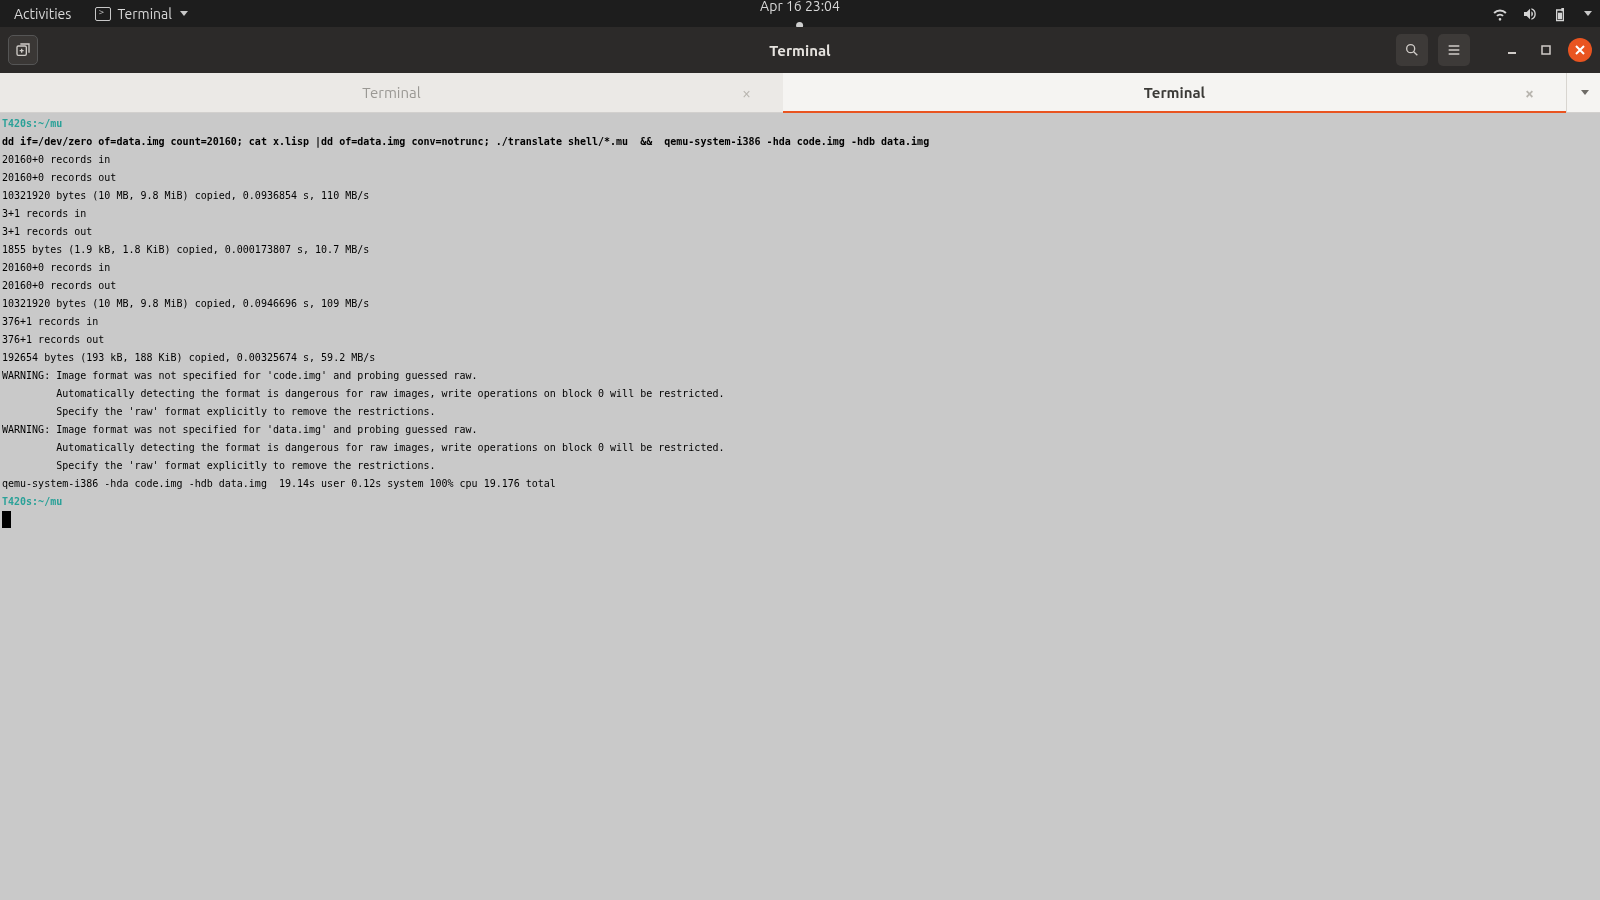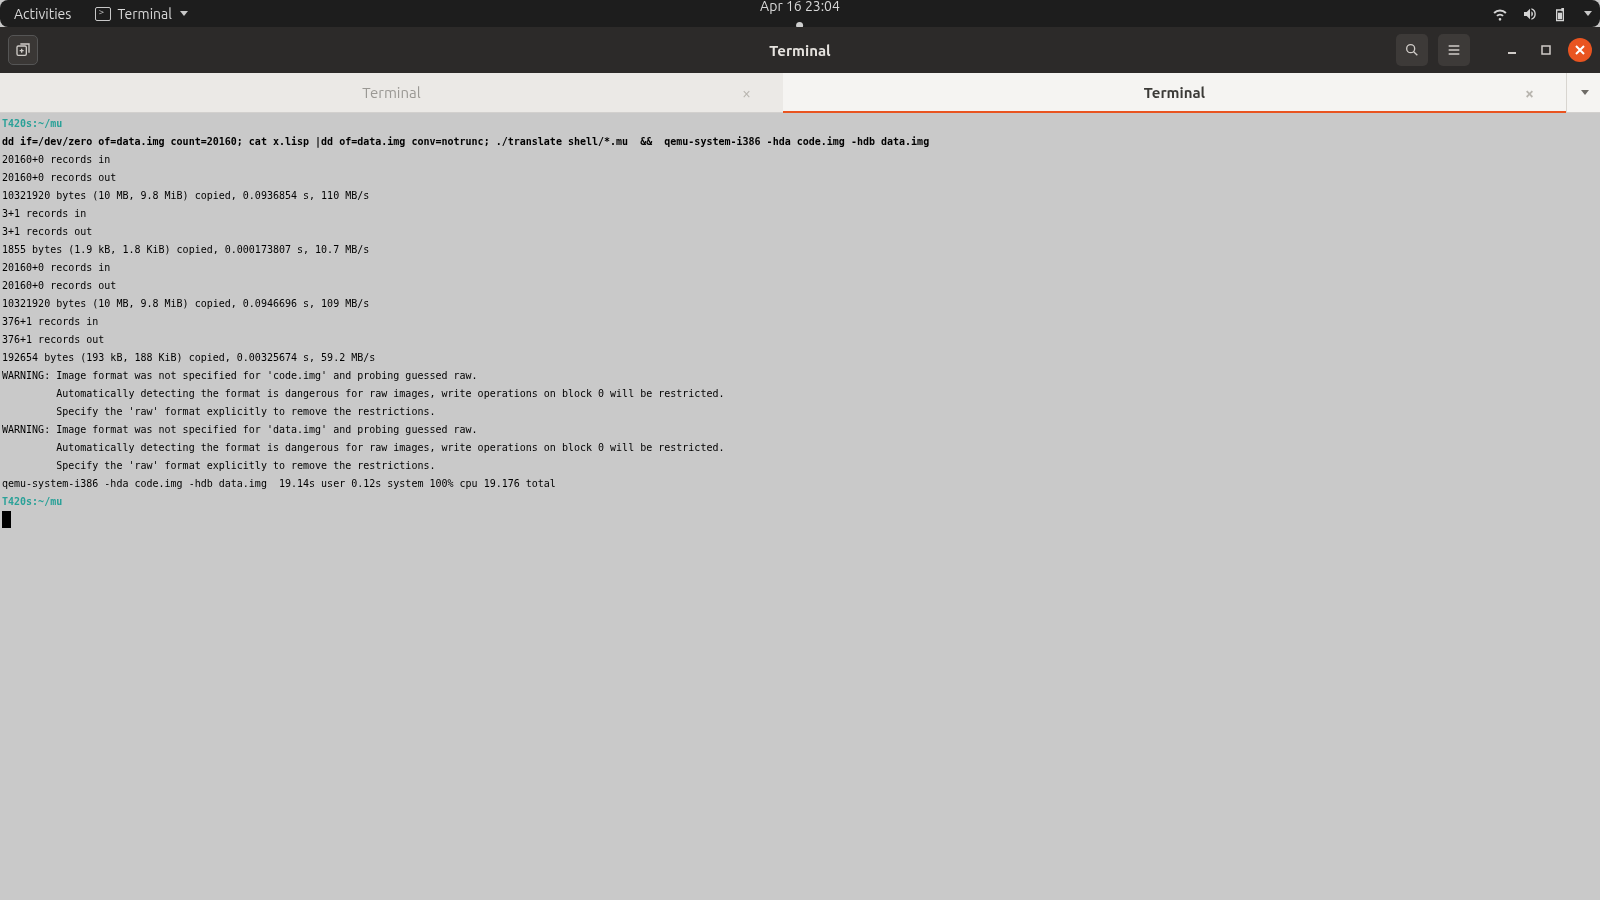--- a/index.html
+++ b/index.html
@@ -12,21 +12,20 @@
     }
     .top-bar {
       height: 27px;
       background: #1d1d1d;
       color: #d9d9d9;
       display: flex;
       align-items: center;
       font-size: 14px;
       padding: 4px 8px;
       position: relative;
-      border-radius: 8px;
     }
     .top-left { display: flex; align-items: center; gap: 18px; }
     .activities { padding: 0 6px; cursor: pointer; }
     .app-indicator { display: flex; align-items: center; gap: 6px; cursor: pointer; }
     .terminal-glyph {
       width: 16px; height: 14px; border: 1px solid #c8c8c8;
       border-radius: 2px; position: relative;
     }
     .terminal-glyph::before {
       content: ">"; position: absolute; left: 2px; top: -2px;

